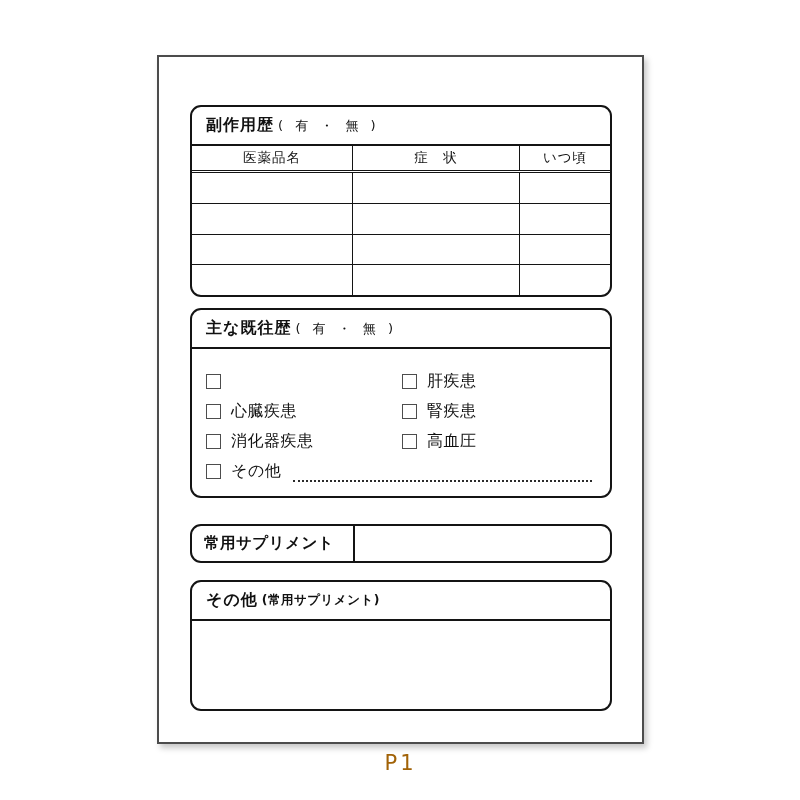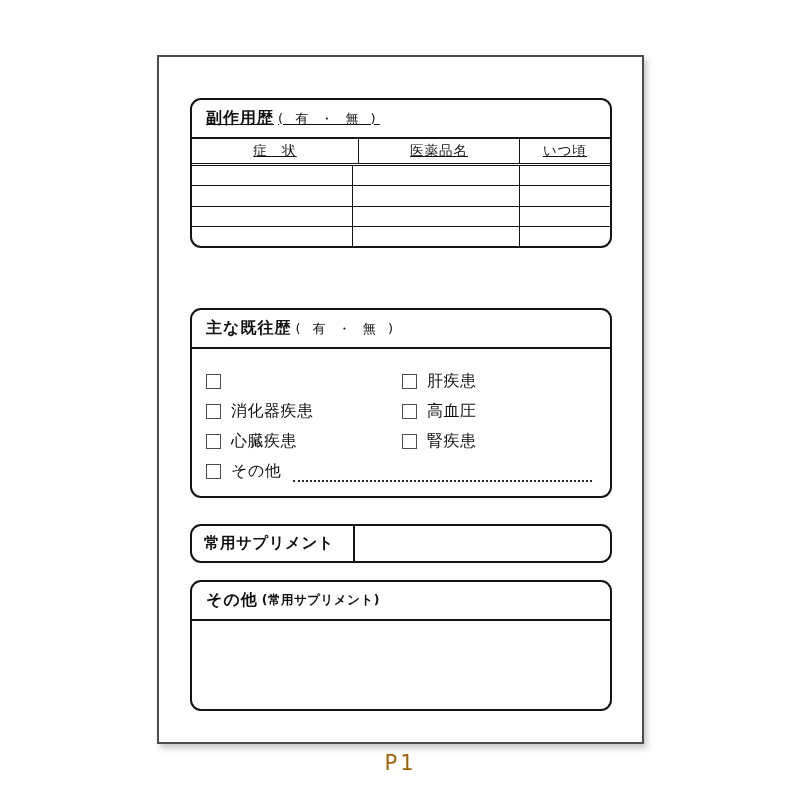--- a/index.html
+++ b/index.html
@@ -25,21 +25,21 @@
   .box {
     position: absolute;
     left: 31px; width: 422px;
     border: 2px solid #141414;
     border-radius: 11px;
     background: #fff;
     display: flex;
     flex-direction: column;
     overflow: hidden;
   }
-  #box-side-effects { top: 41px;  height: 150px; text-decoration: underline; }
+  #box-side-effects { top: 48px;  height: 192px; }
   #box-history      { top: 251px; height: 190px; }
   #box-supplement   { top: 467px; height: 39px; flex-direction: row; text-align: right; }
   #box-other        { top: 523px; height: 131px; }
 
   
   .sec-header {
     height: 39px;
     flex: none;
     display: flex;
     align-items: center;
@@ -116,22 +116,22 @@
 
 <div class="stage">
   <div class="sheet">
 
     <div class="box" id="box-side-effects">
       <div class="sec-header">
         <span class="sec-title">副作用歴</span>
         <span class="sec-options">( 有 ・ 無 )</span>
       </div>
       <div class="tbl-head">
+        <div class="cell c1">医薬品名</div>
         <div class="cell c2">症　状</div>
-        <div class="cell c1">医薬品名</div>
         <div class="cell c3">いつ頃</div>
       </div>
       <div class="tbl-body">
         <div class="tbl-row">
           <div class="cell c1"></div>
           <div class="cell c2"></div>
           <div class="cell c3"></div>
         </div>
         <div class="tbl-row">
           <div class="cell c1"></div>
@@ -159,47 +159,47 @@
       <div class="cb-body">
         <div class="cb-row">
           <div class="cb-left">
             <div class="cb-item">
               <span class="checkbox"></span>
             </div>
           </div>
           <div class="cb-item">
             <span class="checkbox"></span>
             <span class="cb-label">肝疾患</span>
+          </div>
+        </div>
+        <div class="cb-row">
+          <div class="cb-left">
+            <div class="cb-item">
+              <span class="checkbox"></span>
+              <span class="cb-label">心臓疾患</span>
+            </div>
+          </div>
+          <div class="cb-item">
+            <span class="checkbox"></span>
+            <span class="cb-label">腎疾患</span>
           </div>
         </div>
         <div class="cb-row">
           <div class="cb-left">
             <div class="cb-item">
               <span class="checkbox"></span>
               <span class="cb-label">消化器疾患</span>
             </div>
           </div>
           <div class="cb-item">
             <span class="checkbox"></span>
             <span class="cb-label">高血圧</span>
           </div>
         </div>
         <div class="cb-row">
-          <div class="cb-left">
-            <div class="cb-item">
-              <span class="checkbox"></span>
-              <span class="cb-label">心臓疾患</span>
-            </div>
-          </div>
-          <div class="cb-item">
-            <span class="checkbox"></span>
-            <span class="cb-label">腎疾患</span>
-          </div>
-        </div>
-        <div class="cb-row">
           <div class="cb-item">
             <span class="checkbox"></span>
             <span class="cb-label">その他</span>
           </div>
           <div class="dotted-leader"></div>
         </div>
       </div>
     </div>
 
     <div class="box" id="box-supplement">

